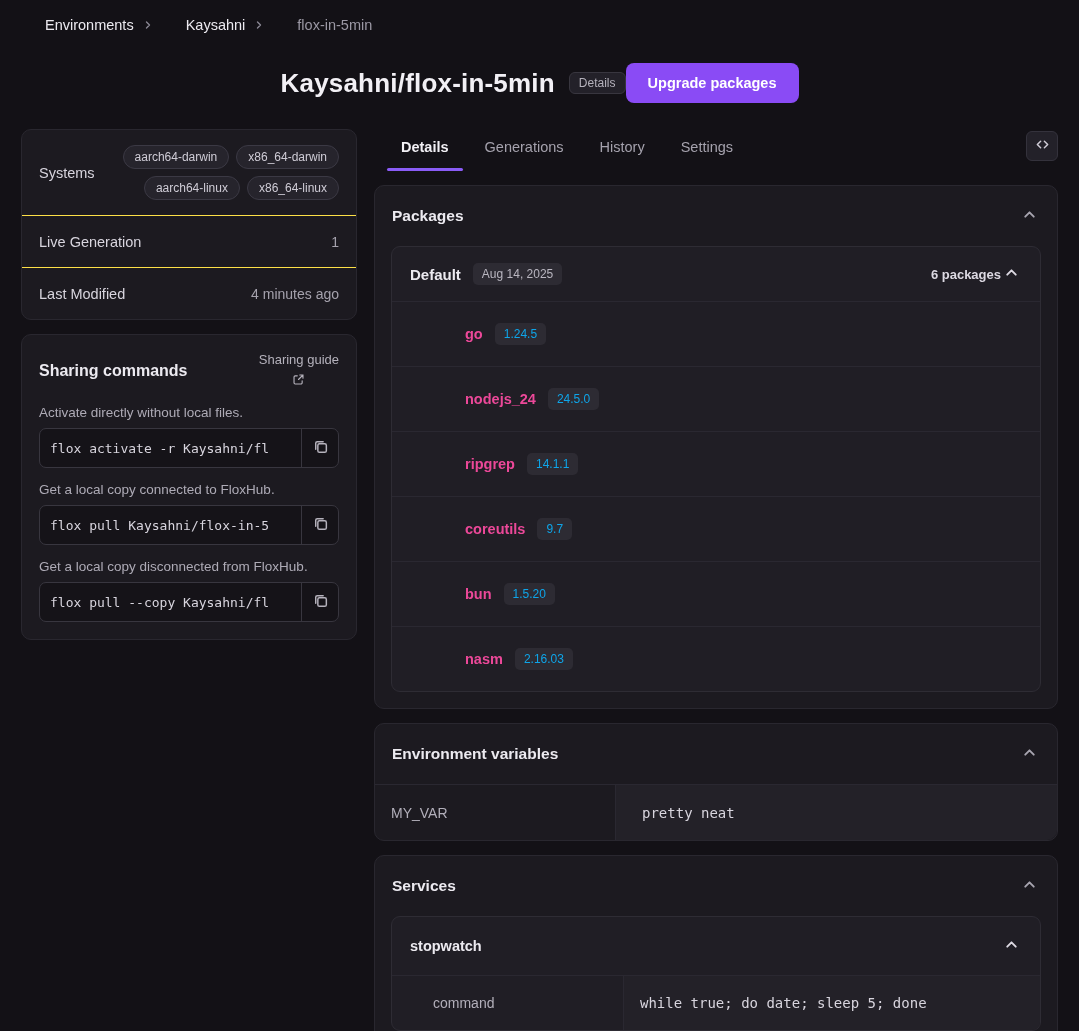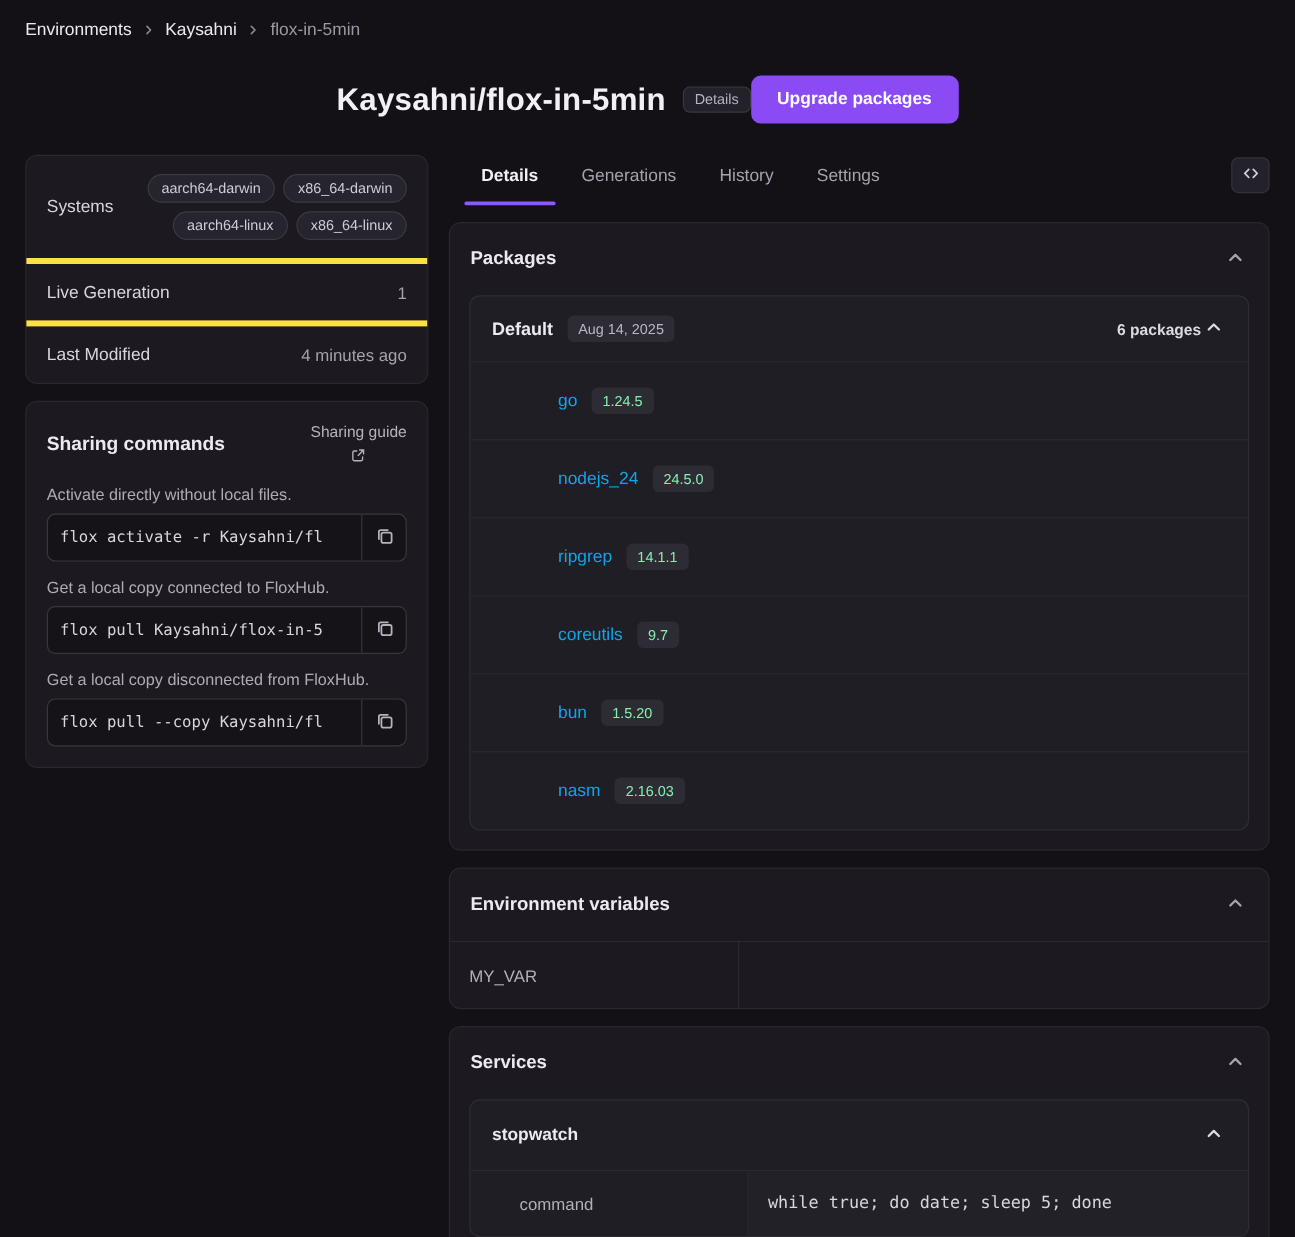--- a/index.html
+++ b/index.html
@@ -7,21 +7,21 @@
   body{
     background:#131116;
     color:#e9e7ee;
     font-family:"Liberation Sans", sans-serif;
     overflow:hidden;
   }
   .page{ width:1079px; height:1031px; padding:0 21px; }
 
   
   .breadcrumb{ display:flex; align-items:center; gap:8px; padding-top:17px; font-size:14.5px; }
-  .crumb{ color:#eceaf0; font-weight:500; cursor:pointer; }
+  .crumb{ color:#eceaf0; font-weight:500; cursor:pointer;margin-left:24px; }
   .crumb.current{ color:#9b98a4; font-weight:400; cursor:default; }
   .crumb-sep svg{ display:block; }
 
   
   .header-row{ display:flex; align-items:center; justify-content:center; margin-top:30px; }
   .title-wrap{ display:flex; align-items:center; gap:14px; }
   .page-title{ font-size:26px; font-weight:700; letter-spacing:.2px; color:#f2f0f5; }
   .pill{
     font-size:12px; color:#b5b2bc; background:#232129; border:1px solid #38363f;
     border-radius:6px; padding:3px 9px;
@@ -36,21 +36,21 @@
   .content{ display:flex; gap:17px; margin-top:26px; align-items:flex-start; }
   .sidebar{ width:336px; flex:0 0 336px; display:flex; flex-direction:column; gap:14px; }
   .main{ flex:1; min-width:0; }
 
   .card{
     background:#1c1a20; border:1px solid #29272f; border-radius:10px;
   }
 
   
   .info-row{ display:flex; align-items:center; justify-content:space-between;
-    padding:15px 17px; border-top:5px solid #fde047; min-height:52px; }
+    padding:15px 17px; border-top:1px solid #fde047; min-height:52px; }
   .info-row:first-child{ border-top:none; }
   .info-label{ font-size:14.5px; color:#d8d5de; }
   .info-value{ font-size:14px; color:#a5a2ad; }
   .sys-badges{ display:flex; flex-wrap:wrap; gap:7px; justify-content:flex-end; max-width:230px; }
   .sys-badge{
     font-size:12px; color:#cfccd6; background:#26242c; border:1px solid #3b3944;
     border-radius:999px; padding:4px 11px; white-space:nowrap;
   }
 
   
@@ -105,22 +105,22 @@
   .group-left{ display:flex; align-items:center; gap:12px; }
   .group-name{ font-size:15px; font-weight:700; color:#eceaf0; }
   .date-badge{ font-size:12px; color:#b9b6c0; background:#2d2b33; border-radius:5px; padding:4px 9px; }
   .group-right{ display:flex; align-items:center; }
   .pkg-count{ font-size:13px; font-weight:700; color:#dcd9e2; }
 
   .pkg-row{
     display:flex; align-items:center; gap:12px; padding:0 18px 0 73px; height:65px;
     border-top:1px solid #2a2831;
   }
-  .pkg-name{ font-size:14.5px; font-weight:400; color:#0ea5e9; }
-  .ver-badge{ font-size:12px; color:#86efac; background:#2d2b33; border-radius:5px; padding:4px 9px; }
+  .pkg-name{ font-size:14.5px; font-weight:700; color:#ec4899; }
+  .ver-badge{ font-size:12px; color:#0ea5e9; background:#2d2b33; border-radius:5px; padding:4px 9px; }
 
   
   .kv-row{ display:flex; border-top:1px solid #2a2831; min-height:56px; }
   .kv-key{
     flex:0 0 241px; display:flex; align-items:center; padding:0 16px;
     font-size:14px; color:#b2afba; border-right:1px solid #2a2831;
   }
   .kv-val{
     flex:1; display:flex; align-items:center; padding:0 26px;
     font-family:"DejaVu Sans Mono", monospace; font-size:14px; color:#d8d5de; background:#232128;
@@ -329,20 +329,21 @@
           <button class="chev-btn">
             <span>
               <svg width="17" height="17" viewBox="0 0 16 16">
                   <polyline points="4,10 8,6 12,10" fill="none" stroke="#a7a4af" stroke-width="1.8" stroke-linecap="round" stroke-linejoin="round"></polyline>
                 </svg>
             </span>
           </button>
         </div>
         <div class="kv-row" style="border-radius:0 0 10px 10px; overflow:hidden;">
           <span class="kv-key">MY_VAR</span>
+          <span class="kv-val">pretty neat</span>
         </div>
       </div>
 
       <div class="card section">
         <div class="section-head">
           <span class="section-title">Services</span>
           <button class="chev-btn">
             <span>
               <svg width="17" height="17" viewBox="0 0 16 16">
                   <polyline points="4,10 8,6 12,10" fill="none" stroke="#a7a4af" stroke-width="1.8" stroke-linecap="round" stroke-linejoin="round"></polyline>

